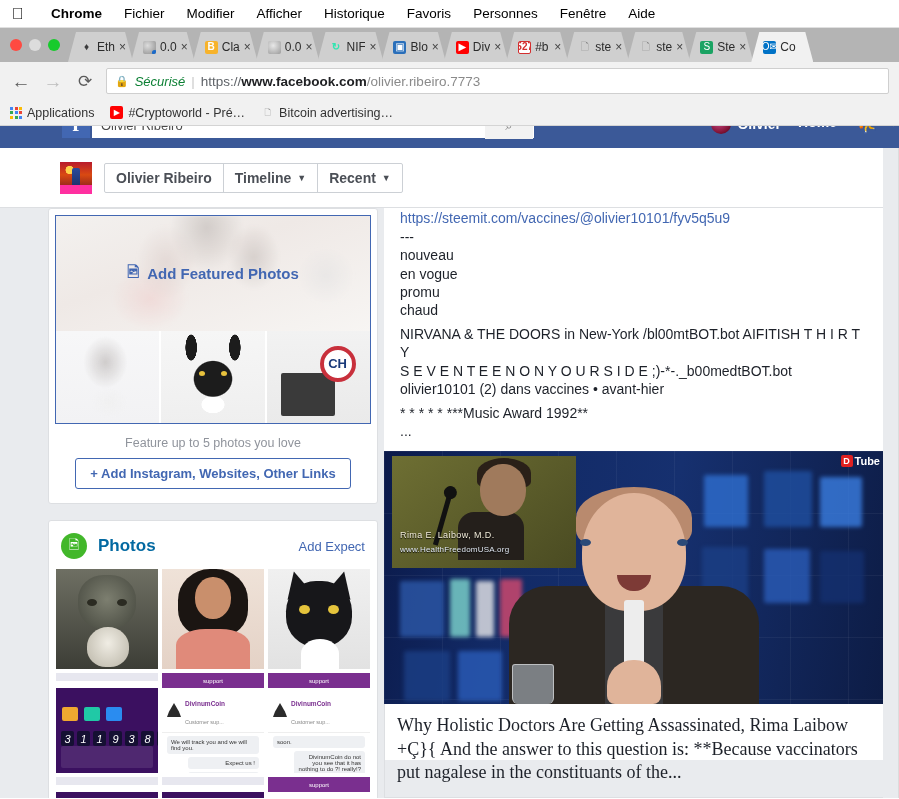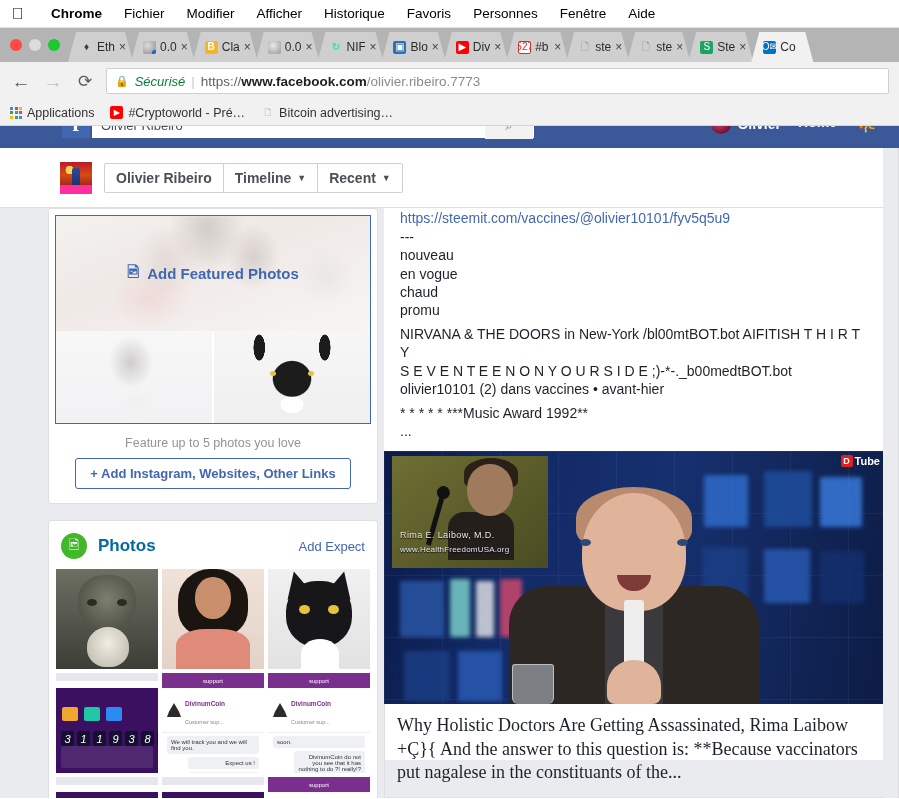--- a/index.html
+++ b/index.html
@@ -45,21 +45,21 @@
 
   
   .fv-eth{ color:#3c3c3d; font-size:13px; }
   .fv-moon{ background:radial-gradient(circle at 35% 35%, #dcdcdc, #8d8d8d); border-radius:50%; position:relative;}
   .fv-moon:after{content:"";position:absolute;right:-1px;bottom:-1px;width:5px;height:5px;border-radius:50%;background:#1b6ac9;}
   .fv-btc{ background:#f7b32b; color:#fff; border-radius:50%; font-weight:bold; font-size:9px;}
   .fv-moon2{ background:radial-gradient(circle at 40% 35%, #e8e8e8, #9a9a9a); border-radius:50%;}
   .fv-nif{ color:#2ee6b0; font-size:13px; font-weight:bold;}
   .fv-blo{ background:#2a6fba; color:#fff; font-size:9px; border-radius:2px;}
   .fv-yt{ background:#ff0000; color:#fff; border-radius:3px; font-size:8px;}
-  .fv-527{ background:#fff; color:#d32f2f; font-size:7px; font-weight:normal; border:1px solid #d32f2f;}
+  .fv-527{ background:#fff; color:#d32f2f; font-size:7px; font-weight:bold; border:1px solid #d32f2f;}
   .fv-doc{ color:#888; font-size:12px;}
   .fv-ste{ background:#1aa363; color:#fff; border-radius:50%; font-size:8px;}
   .fv-out{ background:#0072c6; color:#fff; font-size:8px; border-radius:2px;}
 
   
   .toolbar{
     height:38px; background:#f1f1f1; display:flex; align-items:center;
     padding:0 10px; gap:10px; border-bottom:0px;
   }
   .navbtn{ font-size:19px; color:#5a5a5a; width:22px; text-align:center; line-height:1;}
@@ -277,21 +277,21 @@
     width:250px;height:118px; background:#2c2722; border-radius:38px 38px 0 0;}
   .media .host .shirt{ position:absolute; left:50%; transform:translateX(-50%); bottom:0;
     width:58px;height:112px; background:#3a3a3c;}
   .media .host .tie{ position:absolute; left:50%; transform:translateX(-50%); bottom:18px;
     width:20px;height:86px; background:#ededed; border-radius:3px;}
   .media .host .hands{ position:absolute; left:50%; transform:translateX(-50%); bottom:0;
     width:54px;height:44px; background:#e0b49a; border-radius:26px 26px 8px 8px;}
   .media .glass{ position:absolute; left:calc(50% - 122px); bottom:0; width:42px;height:40px;
     background:rgba(220,235,250,.45); border:1px solid rgba(255,255,255,.5);
     border-bottom:none; border-radius:3px 3px 6px 6px;}
-  .media .pip{ position:absolute; left:8px; top:5px; width:156px;height:112px;
+  .media .pip{ position:absolute; left:8px; top:5px; width:184px;height:112px;
     background:linear-gradient(140deg,#6e6f33,#4a4b22); overflow:hidden;}
   .media .pip .w-head{ position:absolute; left:48%; top:8px; width:46px;height:52px;
     background:#a07a5c; border-radius:48%;}
   .media .pip .w-hair{ position:absolute; left:46%; top:2px; width:54px;height:30px;
     background:#2a2018; border-radius:50% 50% 20% 20%;}
   .media .pip .w-body{ position:absolute; left:36%; bottom:8px; width:66px;height:48px;
     background:#241f1b; border-radius:16px 16px 0 0;}
   .media .pip .mic{ position:absolute; left:26%; top:38px; width:5px;height:52px;
     background:#111; transform:rotate(16deg);}
   .media .pip .mic:before{ content:""; position:absolute; top:-9px; left:-4px;
@@ -483,20 +483,24 @@
               <span>Add Featured Photos</span>
             </div>
           </div>
           <div class="feat-row">
             <div class="feat-cell fc1"></div>
             <div class="feat-cell fc2">
               <span class="cat"></span>
                 <span class="eye l"></span>
                 <span class="eye r"></span>
             </div>
+            <div class="feat-cell fc3">
+              <span class="box"></span>
+              <span class="logo">CH</span>
+            </div>
           </div>
         </div>
         <div class="feat-note">Feature up to 5 photos you love</div>
         <div class="feat-btn">+ Add Instagram, Websites, Other Links</div>
       </div>
 
       <div class="card photos-card">
         <div class="ph-head">
           <span class="ph-icon">🖻</span>
           <span class="ph-title">Photos</span>
@@ -596,22 +600,22 @@
         </div>
       </div>
     </div>
 
     <div class="col-right">
       <div class="post">
         <div class="link">https://steemit.com/vaccines/@olivier10101/fyv5q5u9</div>
         <p class="tight">---</p>
         <p class="tight">nouveau</p>
         <p class="tight">en vogue</p>
+        <p class="tight">promu</p>
         <p class="tight">chaud</p>
-        <p class="tight">promu</p>
         <div class="spacer"></div>
         <p class="tight">NIRVANA &amp; THE DOORS in New-York /bl00mtBOT.bot AIFITISH T H I R T Y</p>
         <p class="tight">S E V E N T E E N O N Y O U R S I D E ;)-*-._b00medtBOT.bot</p>
         <p class="tight">olivier10101 (2) dans vaccines • avant-hier</p>
         <div class="spacer"></div>
         <p class="tight">* * * * * ***Music Award 1992**</p>
         <p class="tight">...</p>
       </div>
 
       <div class="media">

